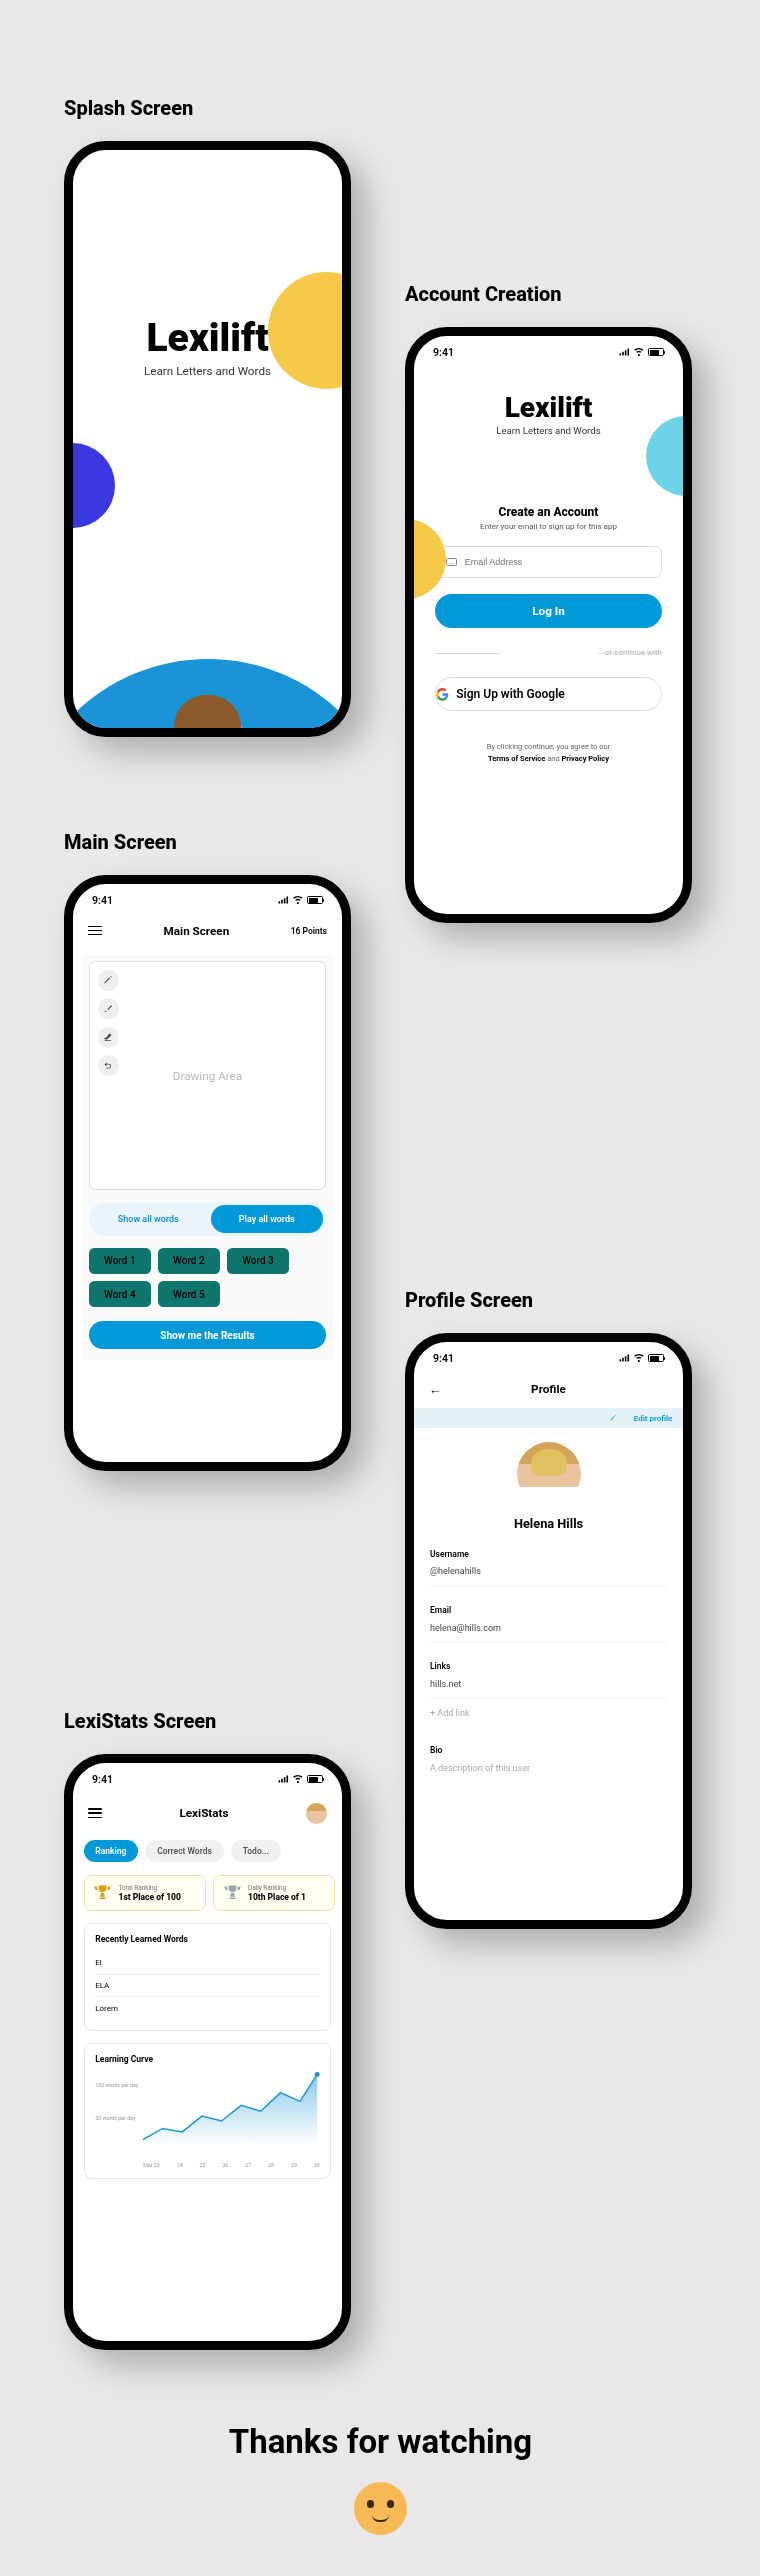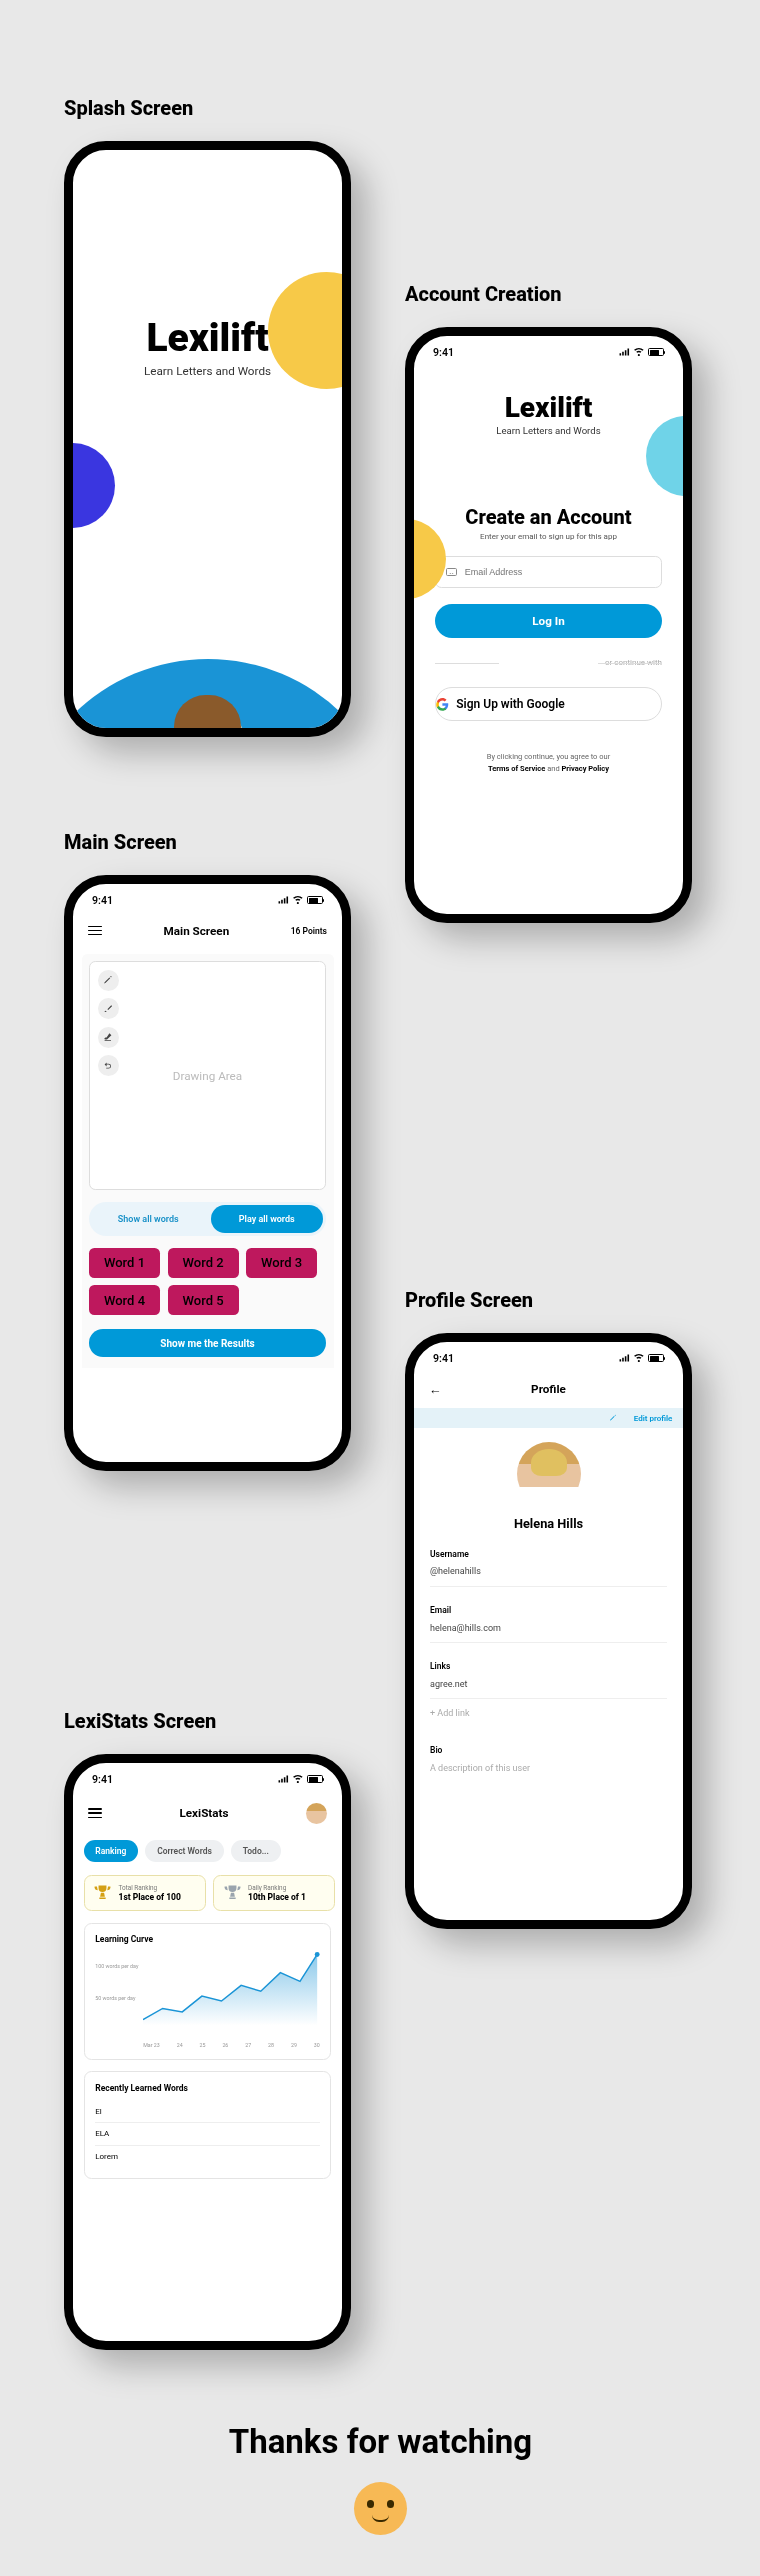--- a/index.html
+++ b/index.html
@@ -62,21 +62,21 @@
 
   
   #account-wrap { position:absolute; left:405px; top:229px; }
   #account .phone { height:596px; }
   .acct-body { position:relative; width:100%; height:100%; padding:0 21px; }
   .circ-cyan { position:absolute; top:25.6px; right:-43px; width:80px; height:80px; background:#6fd3e8; border-radius:50%; z-index:1; }
   .circ-yellow-a { position:absolute; top:128px; left:-48px; width:80px; height:80px; background:#f7c948; border-radius:50%; z-index:1; }
   .acct-title { text-align:center; margin-top:27px; position:relative; z-index:2; }
   .acct-logo { font-size:28px; font-weight:900; }
   .acct-tag { font-size:9.6px; color:#333; margin-top:1.1px; }
-  .acct-h { text-align:center; margin-top:69px; font-size:20px; font-weight:800; }
+  .acct-h { text-align:center; margin-top:69px; font-size:12px; font-weight:800; }
   .acct-sub { text-align:center; font-size:8px; color:#555; margin-top:3.2px; }
   .input-row { margin-top:15px; height:32px; border:0.5px solid #ddd; border-radius:6.4px; display:flex; align-items:center; padding:0 9.6px; gap:7.5px; }
   .input-row input { border:none; outline:none; font-size:9px; flex:1; color:#999; background:transparent; }
   .mail-icon { width:11.7px; height:8.5px; border:1.1px solid #888; border-radius:1.6px; position:relative; }
   .mail-icon::after { content:''; position:absolute; top:0; left:0; right:0; height:4.3px; border-bottom:1.1px solid #888; clip-path: polygon(0 0, 50% 100%, 100% 0, 100% 20%, 50% 120%, 0 20%); }
   .btn-primary { margin-top:16px; height:34px; background:#0099d8; color:#fff; border-radius:17px; display:flex; align-items:center; justify-content:center; font-size:11.7px; font-weight:700; }
   .divider { text-align:right; color:#aaa; font-size:8px; margin:20px 0; position:relative; }
   .divider::before, .divider::after { content:''; position:absolute; top:50%; width:64px; height:0.5px; background:#ddd; }
   .divider::before { left:0; } .divider::after { right:0; }
   .btn-google { height:34px; border:0.5px solid #ddd; border-radius:17px; display:flex; align-items:center; justify-content:flex-start; gap:7.5px; font-size:12px; font-weight:600; }
@@ -95,21 +95,21 @@
   .main-body { background:#fafafa; margin:4.3px 8.5px 0; border-radius:5.3px 5.3px 0 0; padding:7.5px 7.5px 10.6px; }
   .draw-area { background:#fff; border:0.5px solid #ddd; border-radius:6.4px; height:229px; position:relative; display:flex; align-items:center; justify-content:center; color:#bbb; font-size:11.7px; }
   .tool-strip { position:absolute; left:7.5px; top:7.5px; display:flex; flex-direction:column; gap:7.5px; }
   .tool { width:21px; height:21px; border-radius:50%; background:#eee; display:flex; align-items:center; justify-content:center; }
   .tool svg { width:9.6px; height:9.6px; }
   .pill-row { display:flex; gap:6.4px; margin-top:11.7px; background:#eaf4fa; border-radius:18px; padding:3.2px; }
   .pill { flex:1; height:28px; border-radius:16px; display:flex; align-items:center; justify-content:center; font-size:9px; font-weight:600; }
   .pill.ghost { color:#1991c8; }
   .pill.solid { background:#0099d8; color:#fff; }
   .word-grid { display:flex; flex-wrap:wrap; gap:7.5px; margin-top:11.7px; }
-  .word-chip { background:#be185d; border-radius:5.3px; padding:7.5px 15px; font-size:13px; font-weight:500; }
+  .word-chip { background:#0f766e; border-radius:5.3px; padding:7.5px 15px; font-size:10px; font-weight:500; }
   .btn-results { margin-top:14px; height:28px; background:#0099d8; color:#fff; border-radius:16px; display:flex; align-items:center; justify-content:center; font-size:10px; font-weight:700; }
 
   
   #profile-wrap { position:absolute; left:405px; top:1235px; }
   #profile .phone { height:596px; }
   .prof-head { display:flex; align-items:center; padding:11.7px 15px; position:relative; }
   .back { font-size:12.8px; }
   .prof-title { position:absolute; left:0; right:0; text-align:center; font-size:11.7px; font-weight:700; }
   .prof-strip { background:#e4f2f8; padding:5.3px 10.6px; display:flex; justify-content:flex-end; align-items:center; }
   .edit { color:#0099d8; font-size:8px; font-weight:600; display:flex; gap:17px; align-items:center; }
@@ -333,21 +333,21 @@
     <div class="field-block">
       <div class="field-label">Username</div>
       <div class="field-val">@helenahills</div>
     </div>
     <div class="field-block">
       <div class="field-label">Email</div>
       <div class="field-val">helena@hills.com</div>
     </div>
     <div class="field-block">
       <div class="field-label">Links</div>
-      <div class="field-val">agree.net</div>
+      <div class="field-val">hills.net</div>
       <div class="field-val field-ph" style="border:none;padding-top:8.5px">+ Add link</div>
     </div>
     <div class="field-block">
       <div class="field-label">Bio</div>
       <div class="field-val field-ph" style="border:none">A description of this user</div>
     </div>
   </div>
       </div>
 </div>
 
@@ -386,20 +386,28 @@
         <span class="trophy"><svg viewBox="0 0 24 24">
                   <path fill="#d4a014" d="M7 2h10v3a5 5 0 01-10 0zM5 3H2v2a4 4 0 004 3M19 3h3v2a4 4 0 01-4 3M10 11h4l1 5H9zM8 17h8v2H8z"></path>
                 </svg></span>
         <div class="rank-text"><small>Total Ranking</small><b>1st Place of 100</b></div>
       </div>
       <div class="rank-card">
         <span class="trophy"><svg viewBox="0 0 24 24">
                   <path fill="#9aa4ad" d="M7 2h10v3a5 5 0 01-10 0zM5 3H2v2a4 4 0 004 3M19 3h3v2a4 4 0 01-4 3M10 11h4l1 5H9zM8 17h8v2H8z"></path>
                 </svg></span>
         <div class="rank-text"><small>Daily Ranking</small><b>10th Place of 1</b></div>
+      </div>
+    </div>
+    <div class="card">
+      <div class="card-title">Recently Learned Words</div>
+      <div class="word-list">
+        <div>El</div>
+        <div>ELA</div>
+        <div>Lorem</div>
       </div>
     </div>
     <div class="card">
       <div class="card-title">Learning Curve</div>
       <div class="chart">
         <div class="ylab" style="top:10.6px">100 words per day</div>
         <div class="ylab" style="top:43px">50 words per day</div>
         <svg class="chart-svg" viewBox="0 0 360 150" preserveAspectRatio="none">
           <defs>
                   <linearGradient id="g" x1="0" y1="0" x2="0" y2="1">
@@ -416,28 +424,20 @@
           <span>24</span>
           <span>25</span>
           <span>26</span>
           <span>27</span>
           <span>28</span>
           <span>29</span>
           <span>30</span>
         </div>
       </div>
     </div>
-    <div class="card">
-      <div class="card-title">Recently Learned Words</div>
-      <div class="word-list">
-        <div>El</div>
-        <div>ELA</div>
-        <div>Lorem</div>
-      </div>
-    </div>
   </div>
       </div>
 </div>
 
 <div class="thanks">
   <h2>Thanks for watching</h2>
   <div class="emoji"></div>
 </div>
 
 </div>

